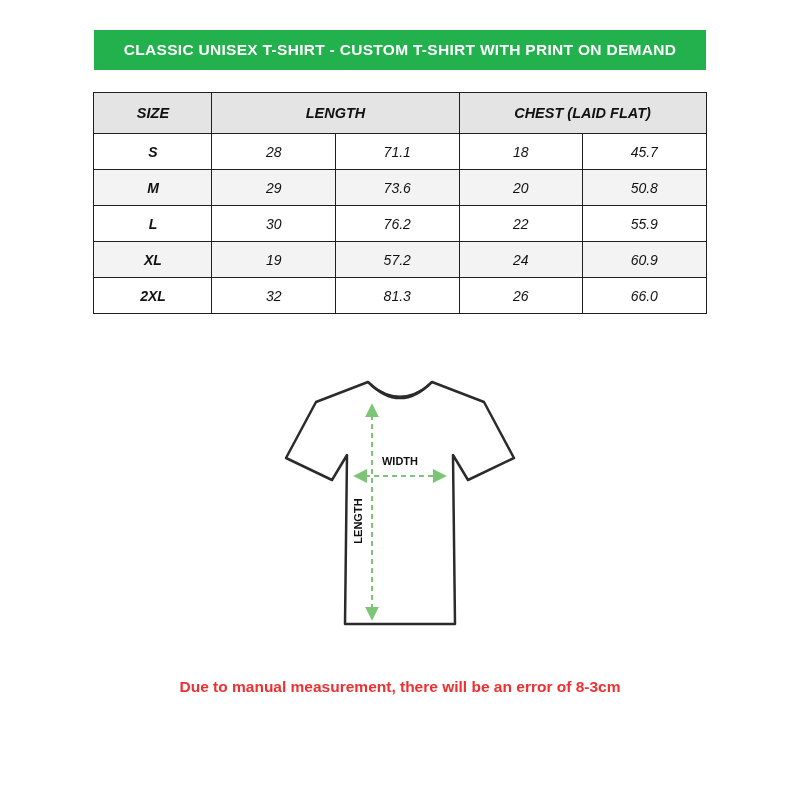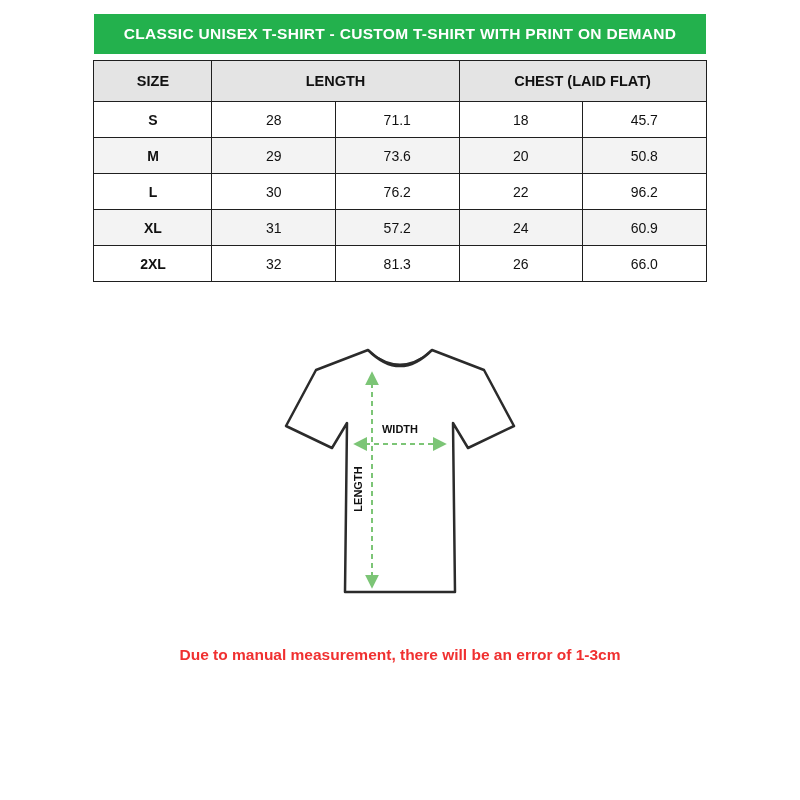--- a/index.html
+++ b/index.html
@@ -1,26 +1,26 @@
 <!DOCTYPE html>
 <html style="--banner-green: #23b14d; --arrow-green: #7cc576; --note-red: #f03030; --header-gray: #e4e4e4; --stripe-gray: #f3f3f3; --border-black: #1f1f1f;"><head>
 <meta charset="utf-8">
 <style>
   html,body{margin:0;padding:0;background:#ffffff;}
   .page{
     width:800px;height:800px;background:#ffffff;position:relative;overflow:hidden;
     font-family:"Liberation Sans",sans-serif;color:#111;
   }
   .banner{
-    width:612px;margin:14px auto 0;background:var(--banner-green,#23b14d);
+    width:612px;margin:30px auto 0;background:var(--banner-green,#23b14d);
     color:#ffffff;font-weight:bold;font-size:15.5px;letter-spacing:.3px;
     text-align:center;padding:11px 0;box-sizing:border-box;
   }
   table.size-table{
-    width:612px;margin:6px auto 0;border-collapse:collapse;table-layout:fixed;
+    width:612px;margin:22px auto 0;border-collapse:collapse;table-layout:fixed;font-style:italic;
   }
   .size-table th,.size-table td{
     border:1px solid var(--border-black,#1f1f1f);
     text-align:center;vertical-align:middle;padding:0;
     font-size:14px;
   }
   .size-table thead th{
     background:var(--header-gray,#e4e4e4);
     font-weight:bold;height:40px;font-size:14.5px;
   }
@@ -73,25 +73,25 @@
         <td>29</td>
         <td>73.6</td>
         <td>20</td>
         <td>50.8</td>
       </tr>
       <tr>
         <td class="size-col">L</td>
         <td>30</td>
         <td>76.2</td>
         <td>22</td>
-        <td>96.2</td>
+        <td>55.9</td>
       </tr>
       <tr>
         <td class="size-col">XL</td>
-        <td>31</td>
+        <td>19</td>
         <td>57.2</td>
         <td>24</td>
         <td>60.9</td>
       </tr>
       <tr>
         <td class="size-col">2XL</td>
         <td>32</td>
         <td>81.3</td>
         <td>26</td>
         <td>66.0</td>
@@ -108,15 +108,15 @@
       </defs>
       <path class="shirt-outline" d="M118 26 L66 46 L36 102 L82 124 L97 99 L95 268 L205 268 L203 99 L218 124 L264 102 L234 46 L182 26 Q150 58 118 26 Z"></path>
       <path class="collar-line" d="M121 29 Q150 52 179 29"></path>
       <line class="measure-arrow" x1="106" y1="120" x2="194" y2="120" marker-start="url(#ah)" marker-end="url(#ah)"></line>
       <line class="measure-arrow" x1="122" y1="50" x2="122" y2="262" marker-start="url(#ah)" marker-end="url(#ah)"></line>
       <text class="svg-label" x="150" y="109" text-anchor="middle">WIDTH</text>
       <text class="svg-label" x="112" y="165" text-anchor="middle" transform="rotate(-90 112 165)">LENGTH</text>
     </svg>
   </div>
 
-  <div class="note">Due to manual measurement, there will be an error of 1-3cm</div>
+  <div class="note">Due to manual measurement, there will be an error of 8-3cm</div>
 
 </div>
 
 </body></html>

